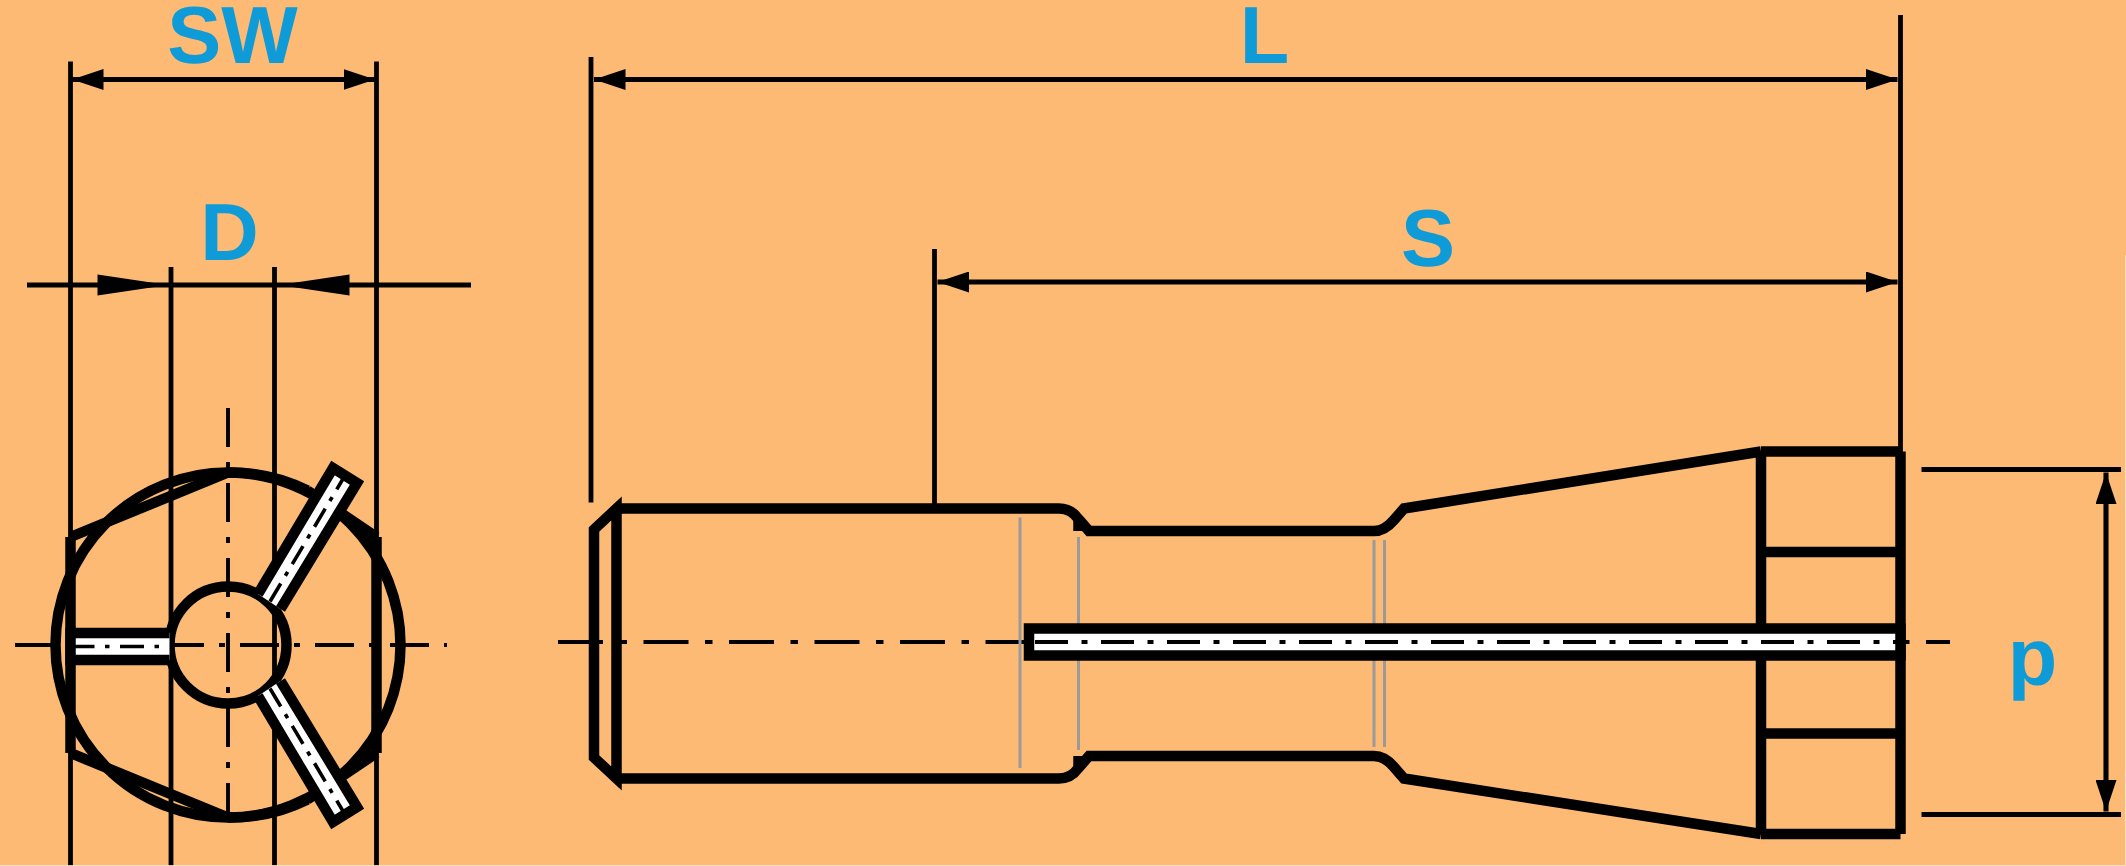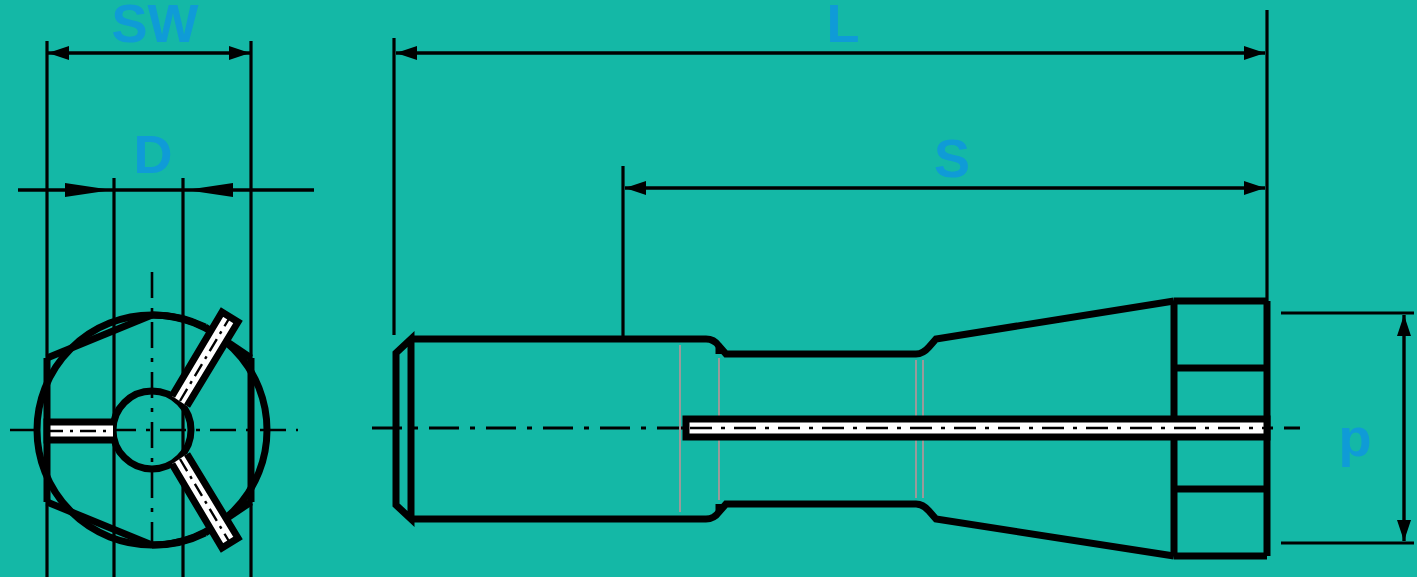--- a/index.html
+++ b/index.html
@@ -8,21 +8,21 @@
     padding: 0;
     background: #ffffff;
   }
   body {
     font-family: "Liberation Sans", sans-serif;
   }
   #stage {
     position: relative;
     width: 1417px;
     height: 577px;
-    background: #14b8a6;
+    background: #fdba74;
     overflow: hidden;
   }
   #drawing {
     position: absolute;
     left: 0;
     top: 0;
     width: 1417px;
     height: 577px;
   }
   .dim-label {

